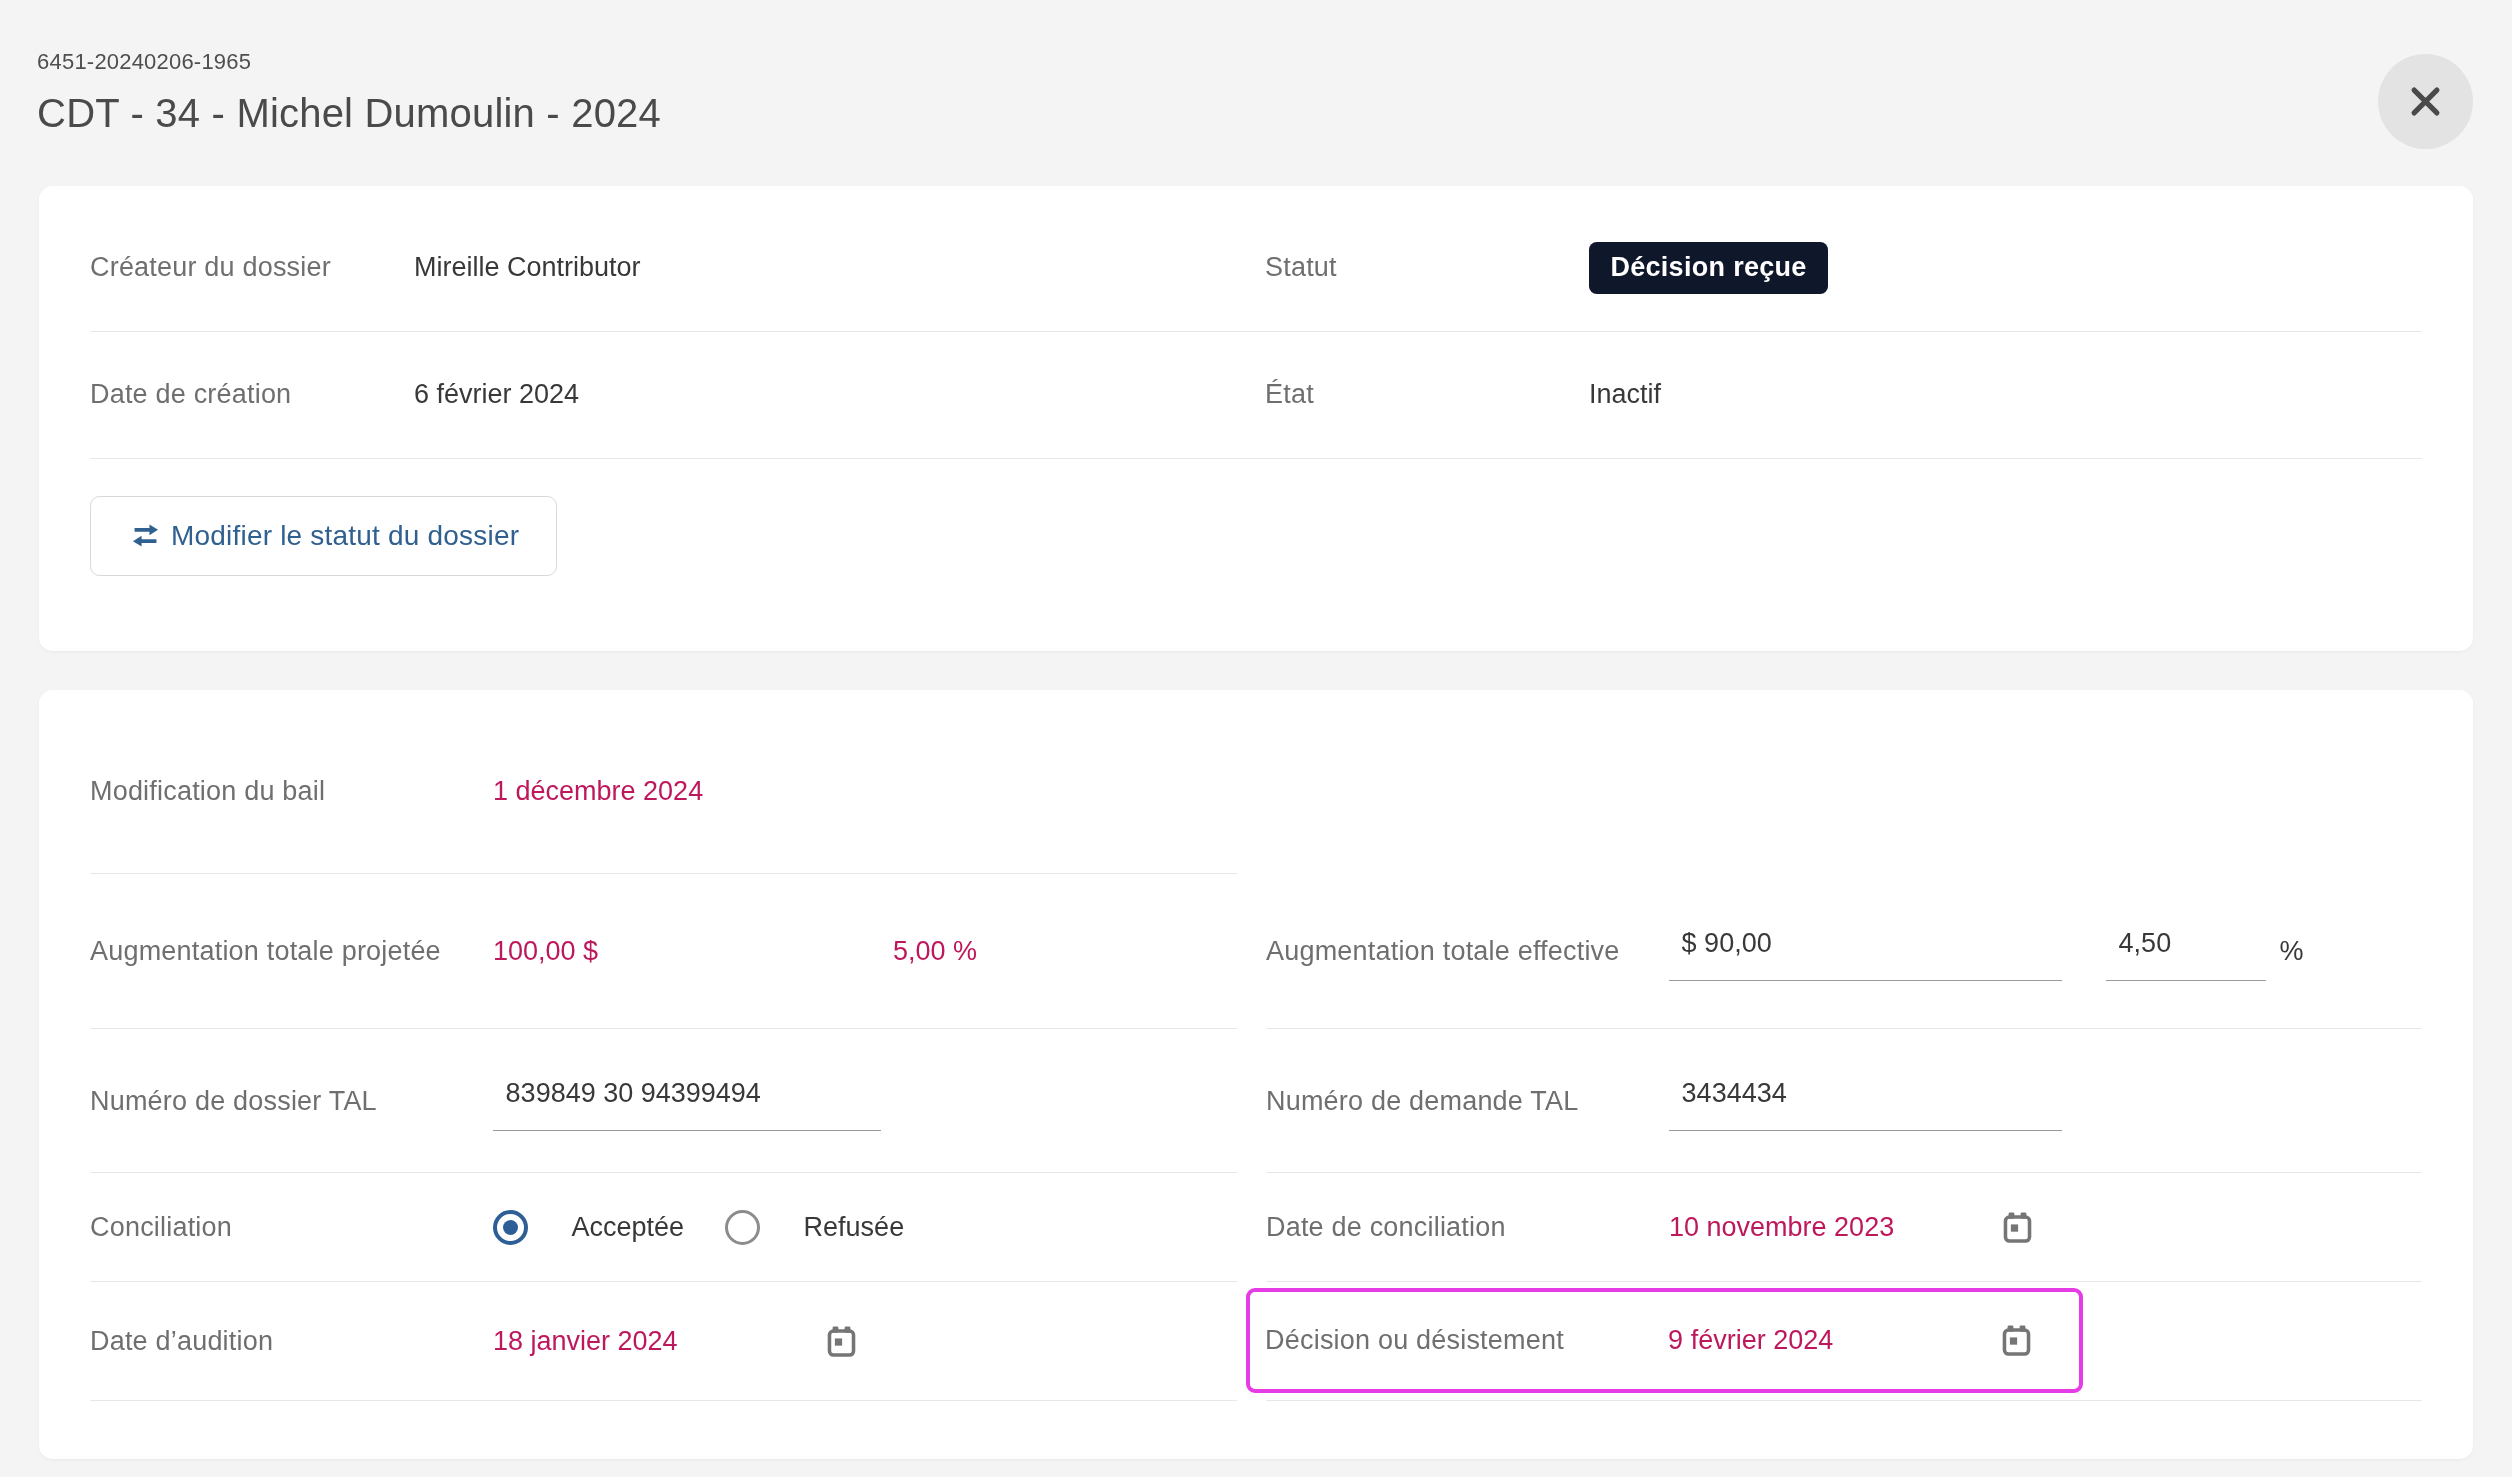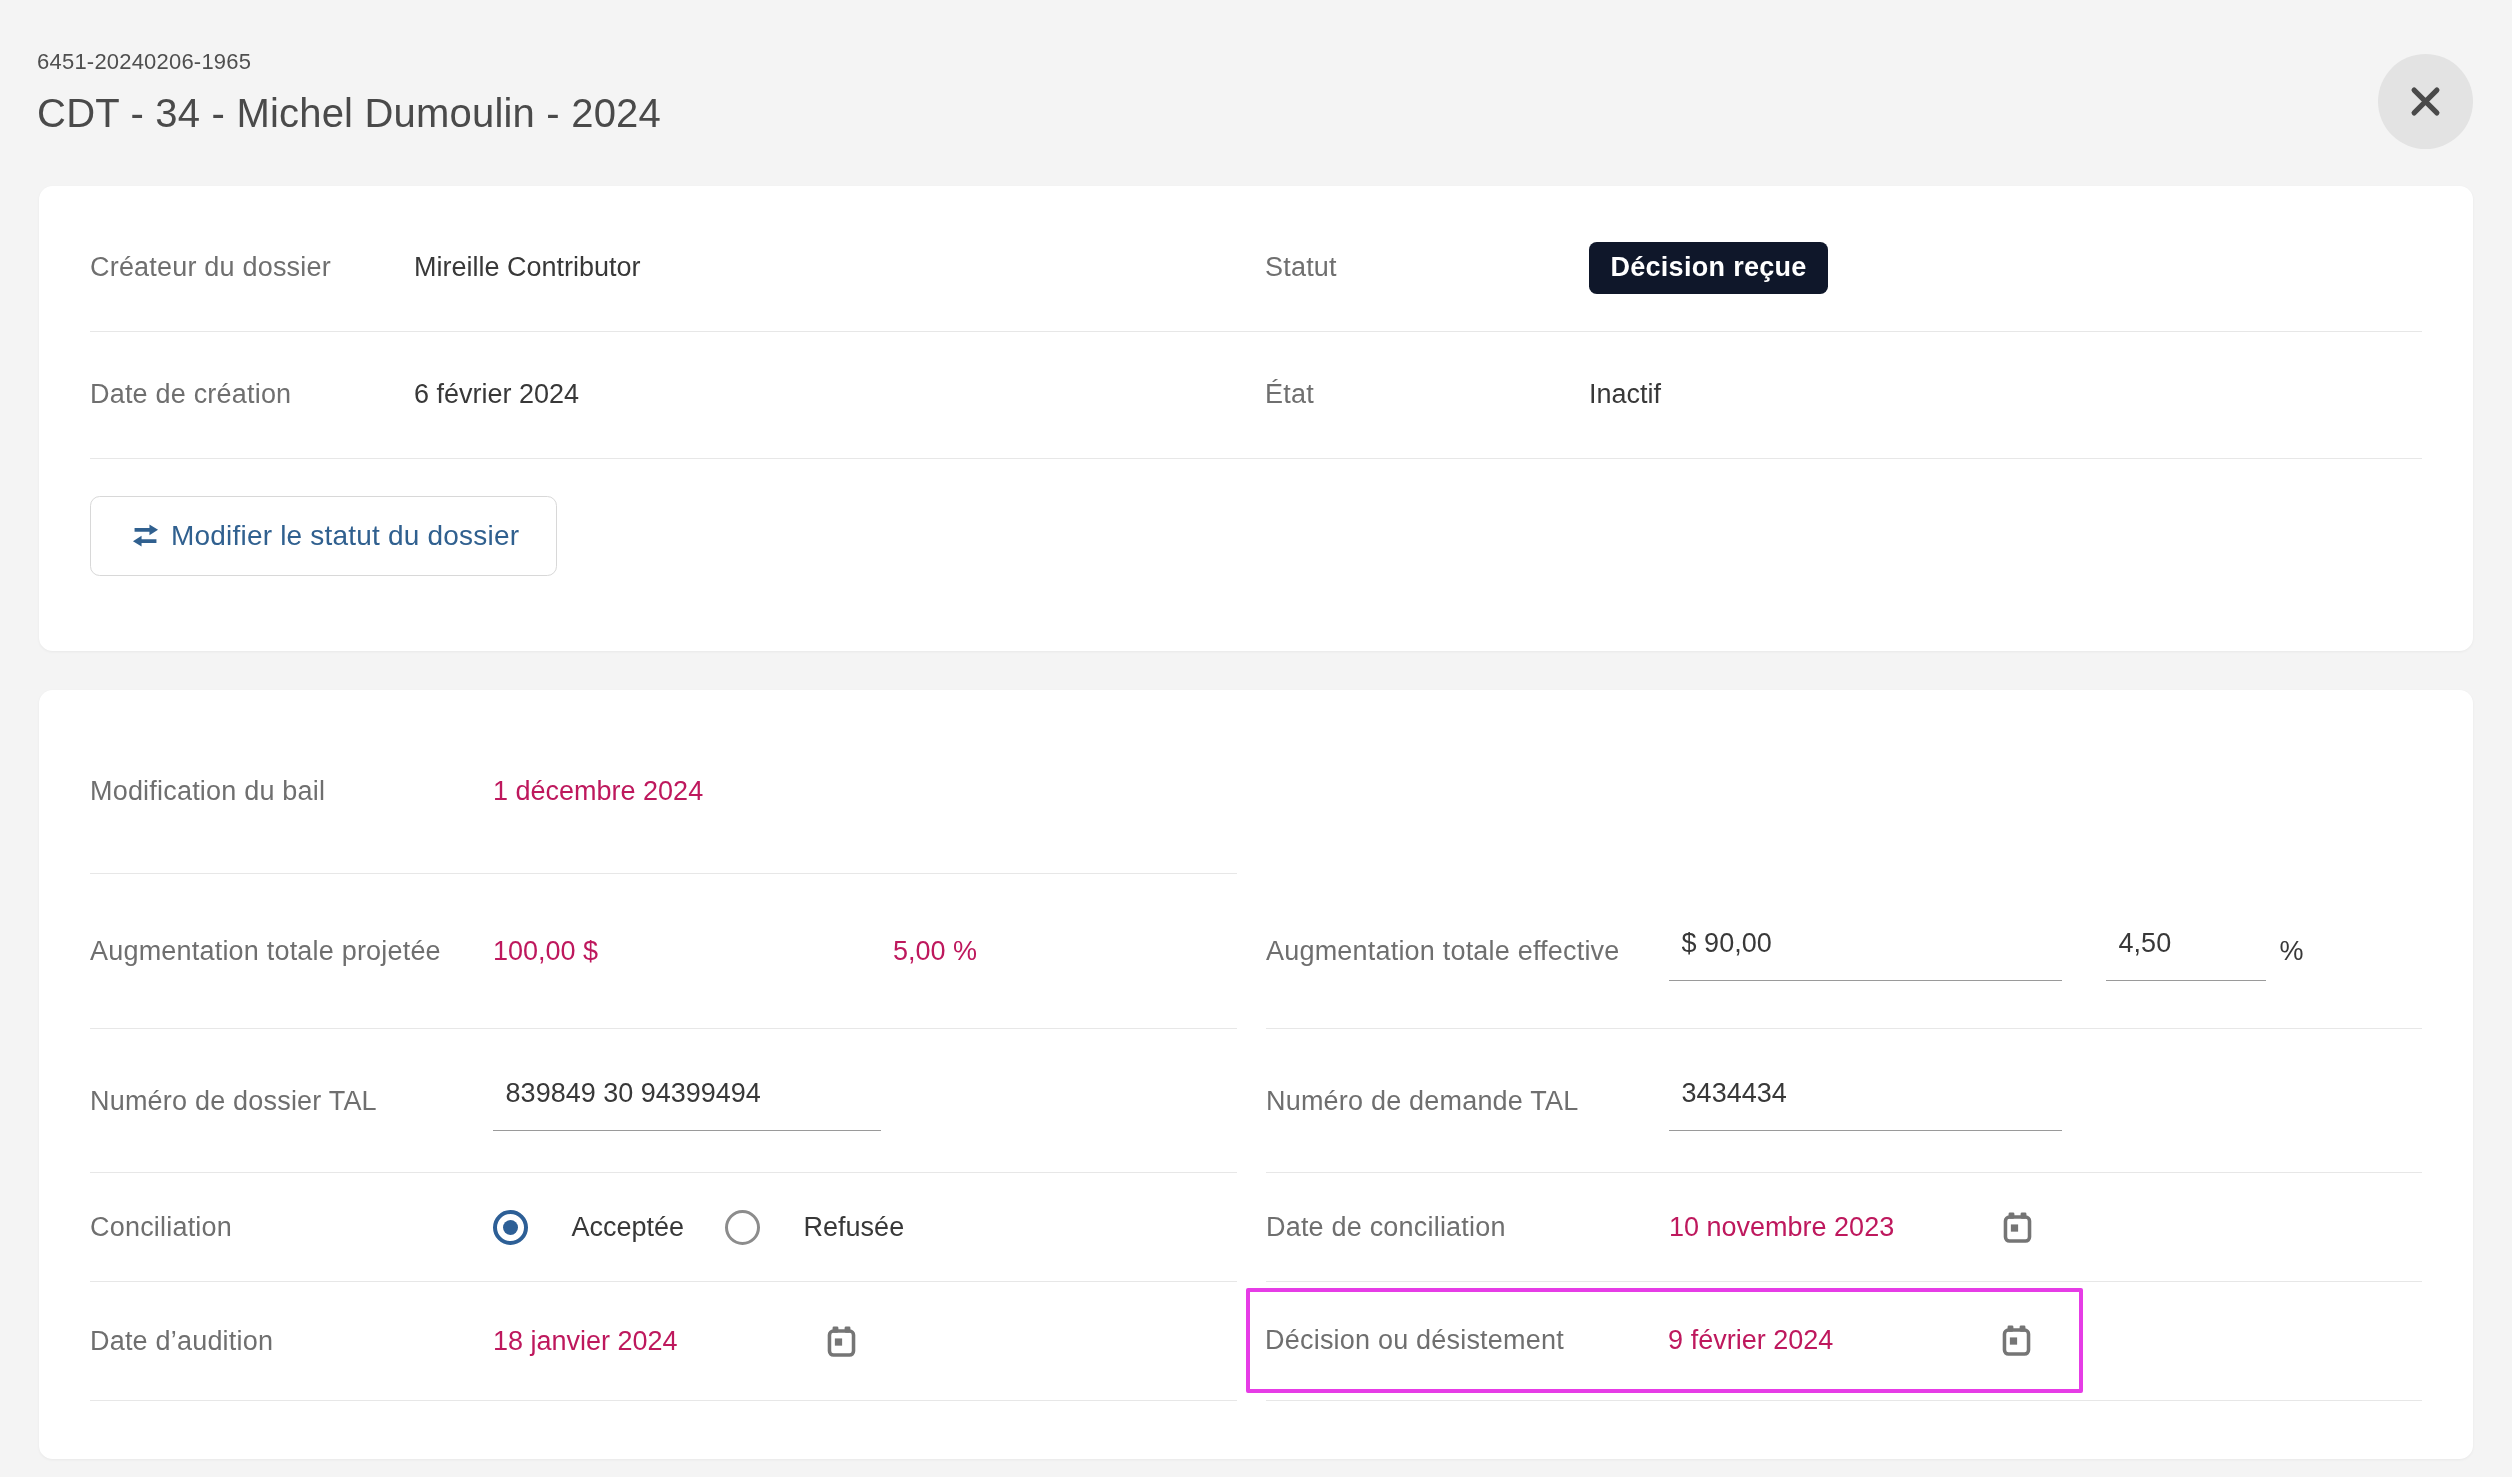--- a/index.html
+++ b/index.html
@@ -86,21 +86,21 @@
   }
   .radio.checked{border:4.9px solid #2d5f96;}
   .radio.checked::after{content:'';width:15.5px;height:15.5px;border-radius:50%;background:#2d5f96;}
   .radio-label{font-size:27px;color:#383838;margin-left:15.5px;}
 
   
   .cal{width:37px;height:39px;color:#757575;cursor:pointer;flex:0 0 37px;}
 
   
   .hl-box{
-    display:flex;align-items:center;border:4.9px solid #e63ce6;border-radius:2px;
+    display:flex;align-items:center;border:4.9px solid #e63ce6;border-radius:9px;
     padding:26px 44px 26px 15.5px;margin:5.8px 0 7.8px -20.4px;width:fit-content;
   }
 </style>
 </head>
 <body>
 
 <div class="page">
 
   <div class="hdr">
     <div class="case-id">6451-20240206-1965</div>

